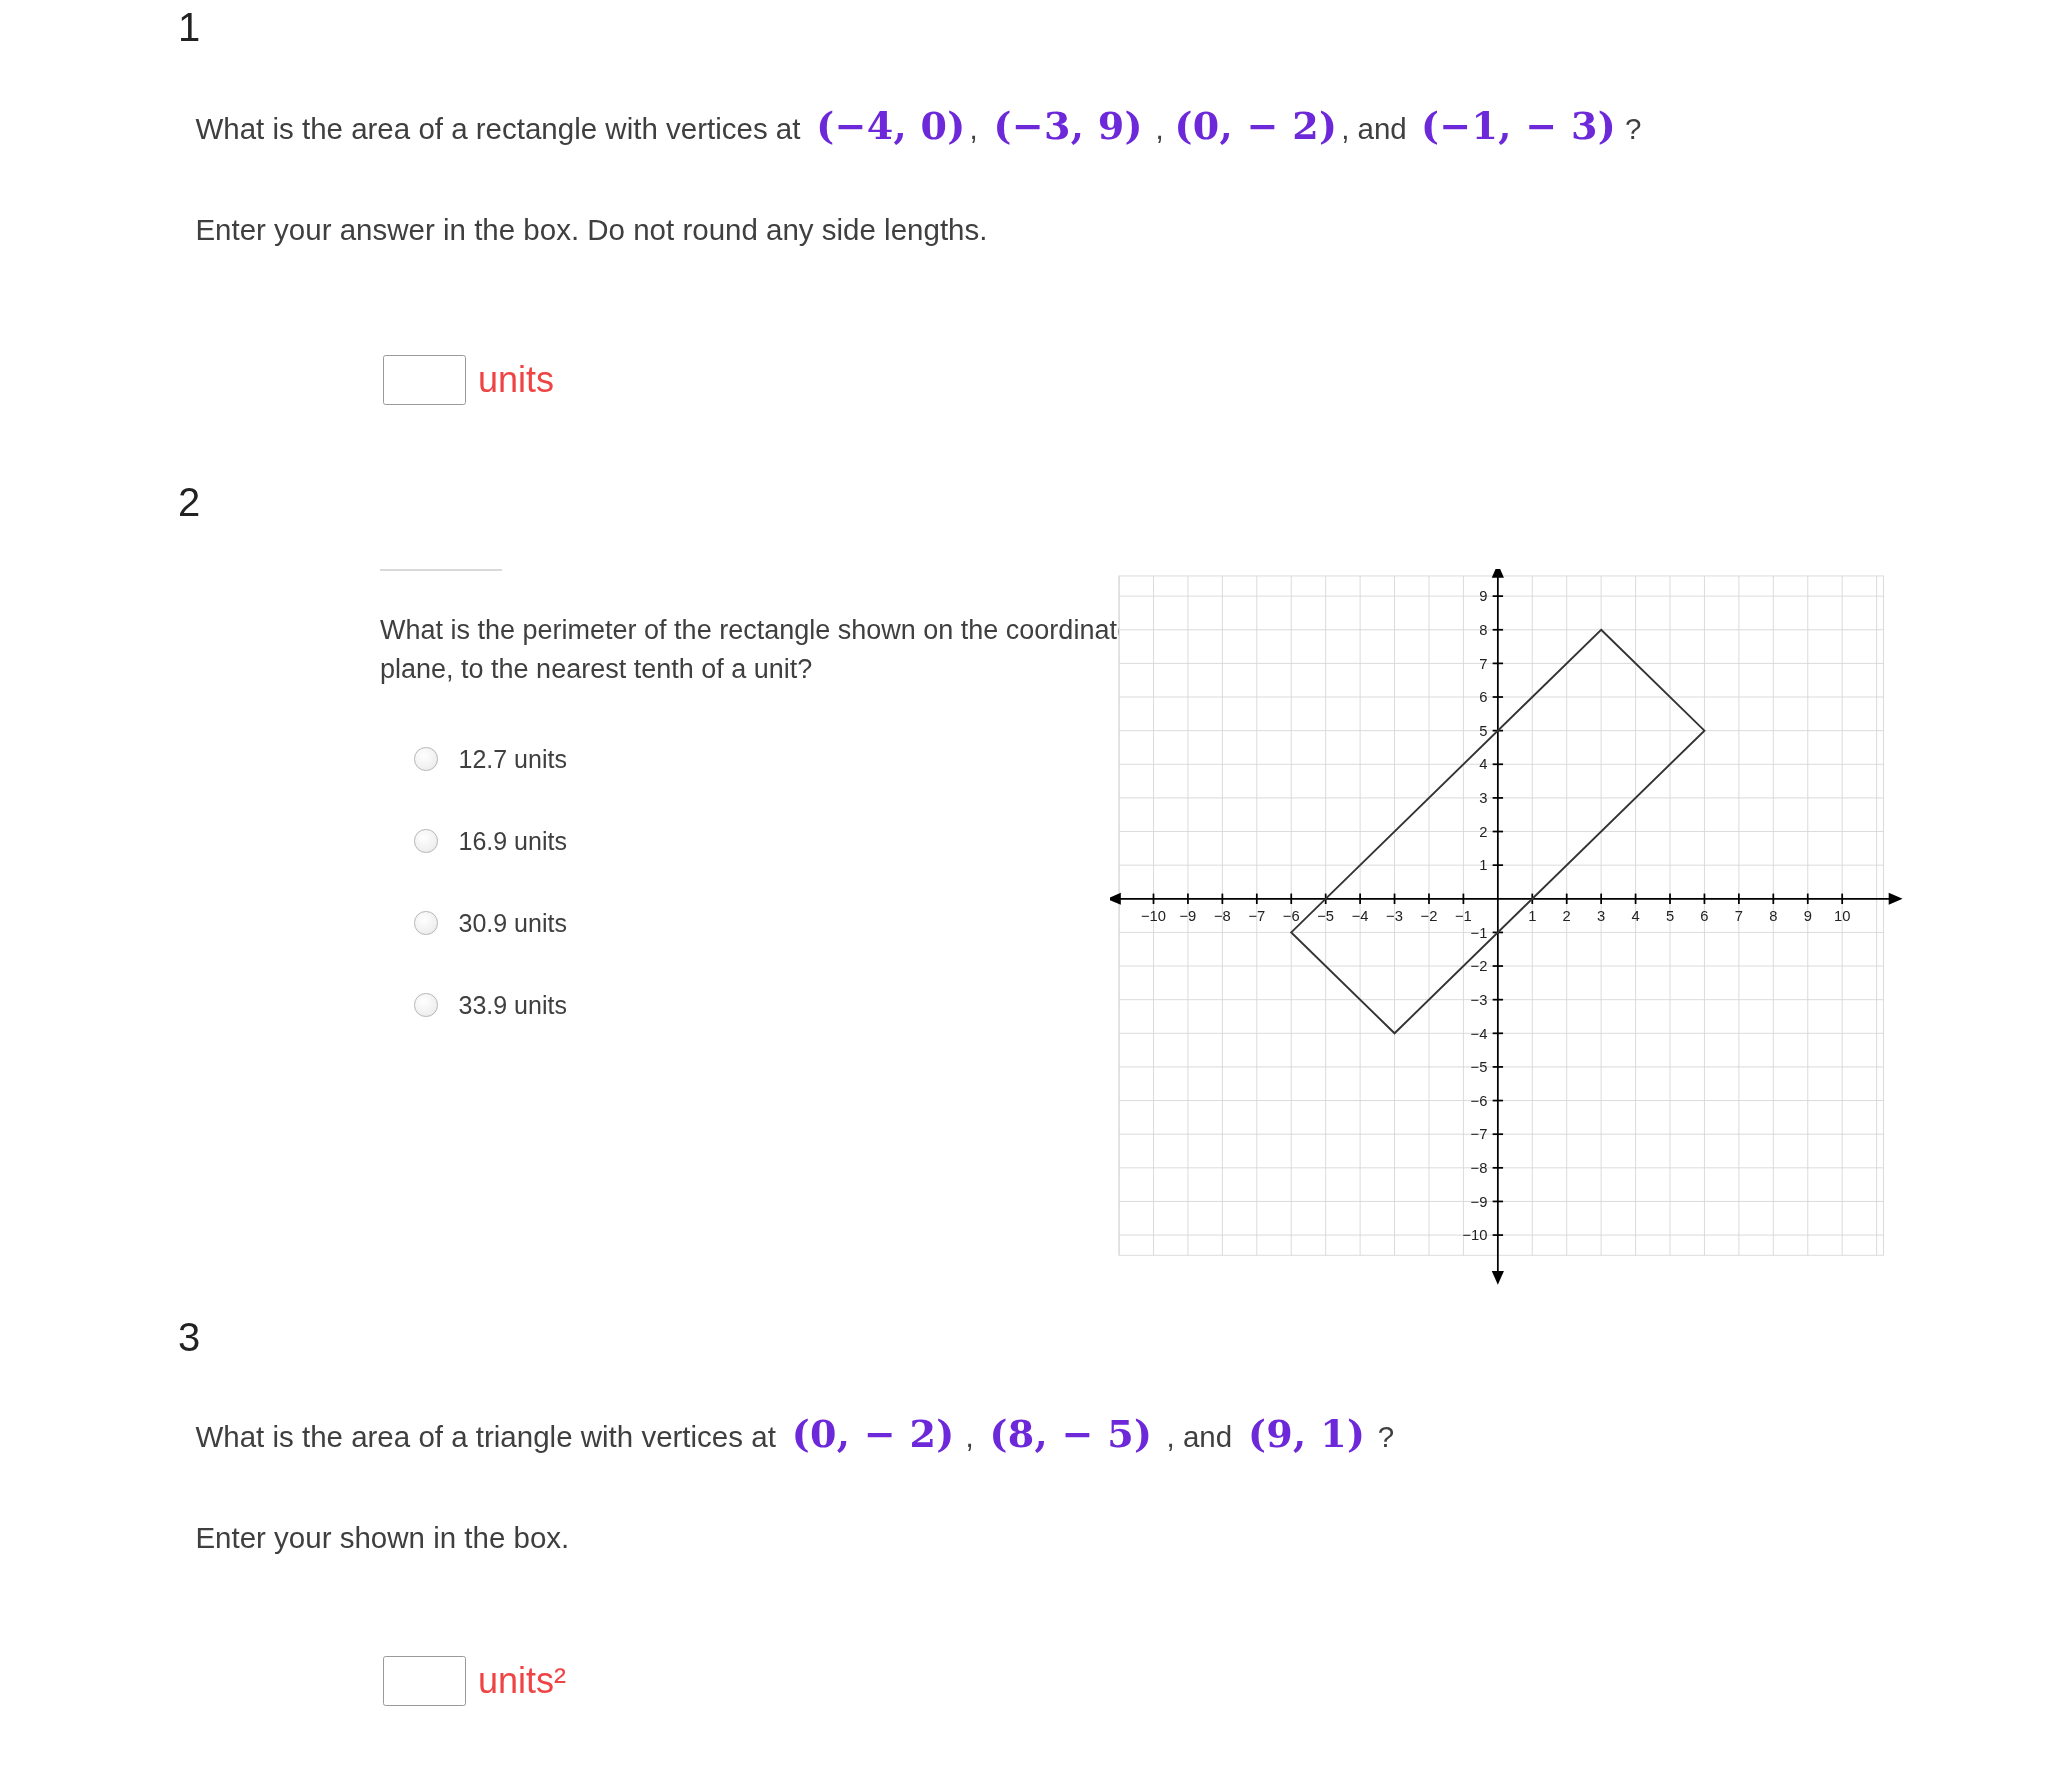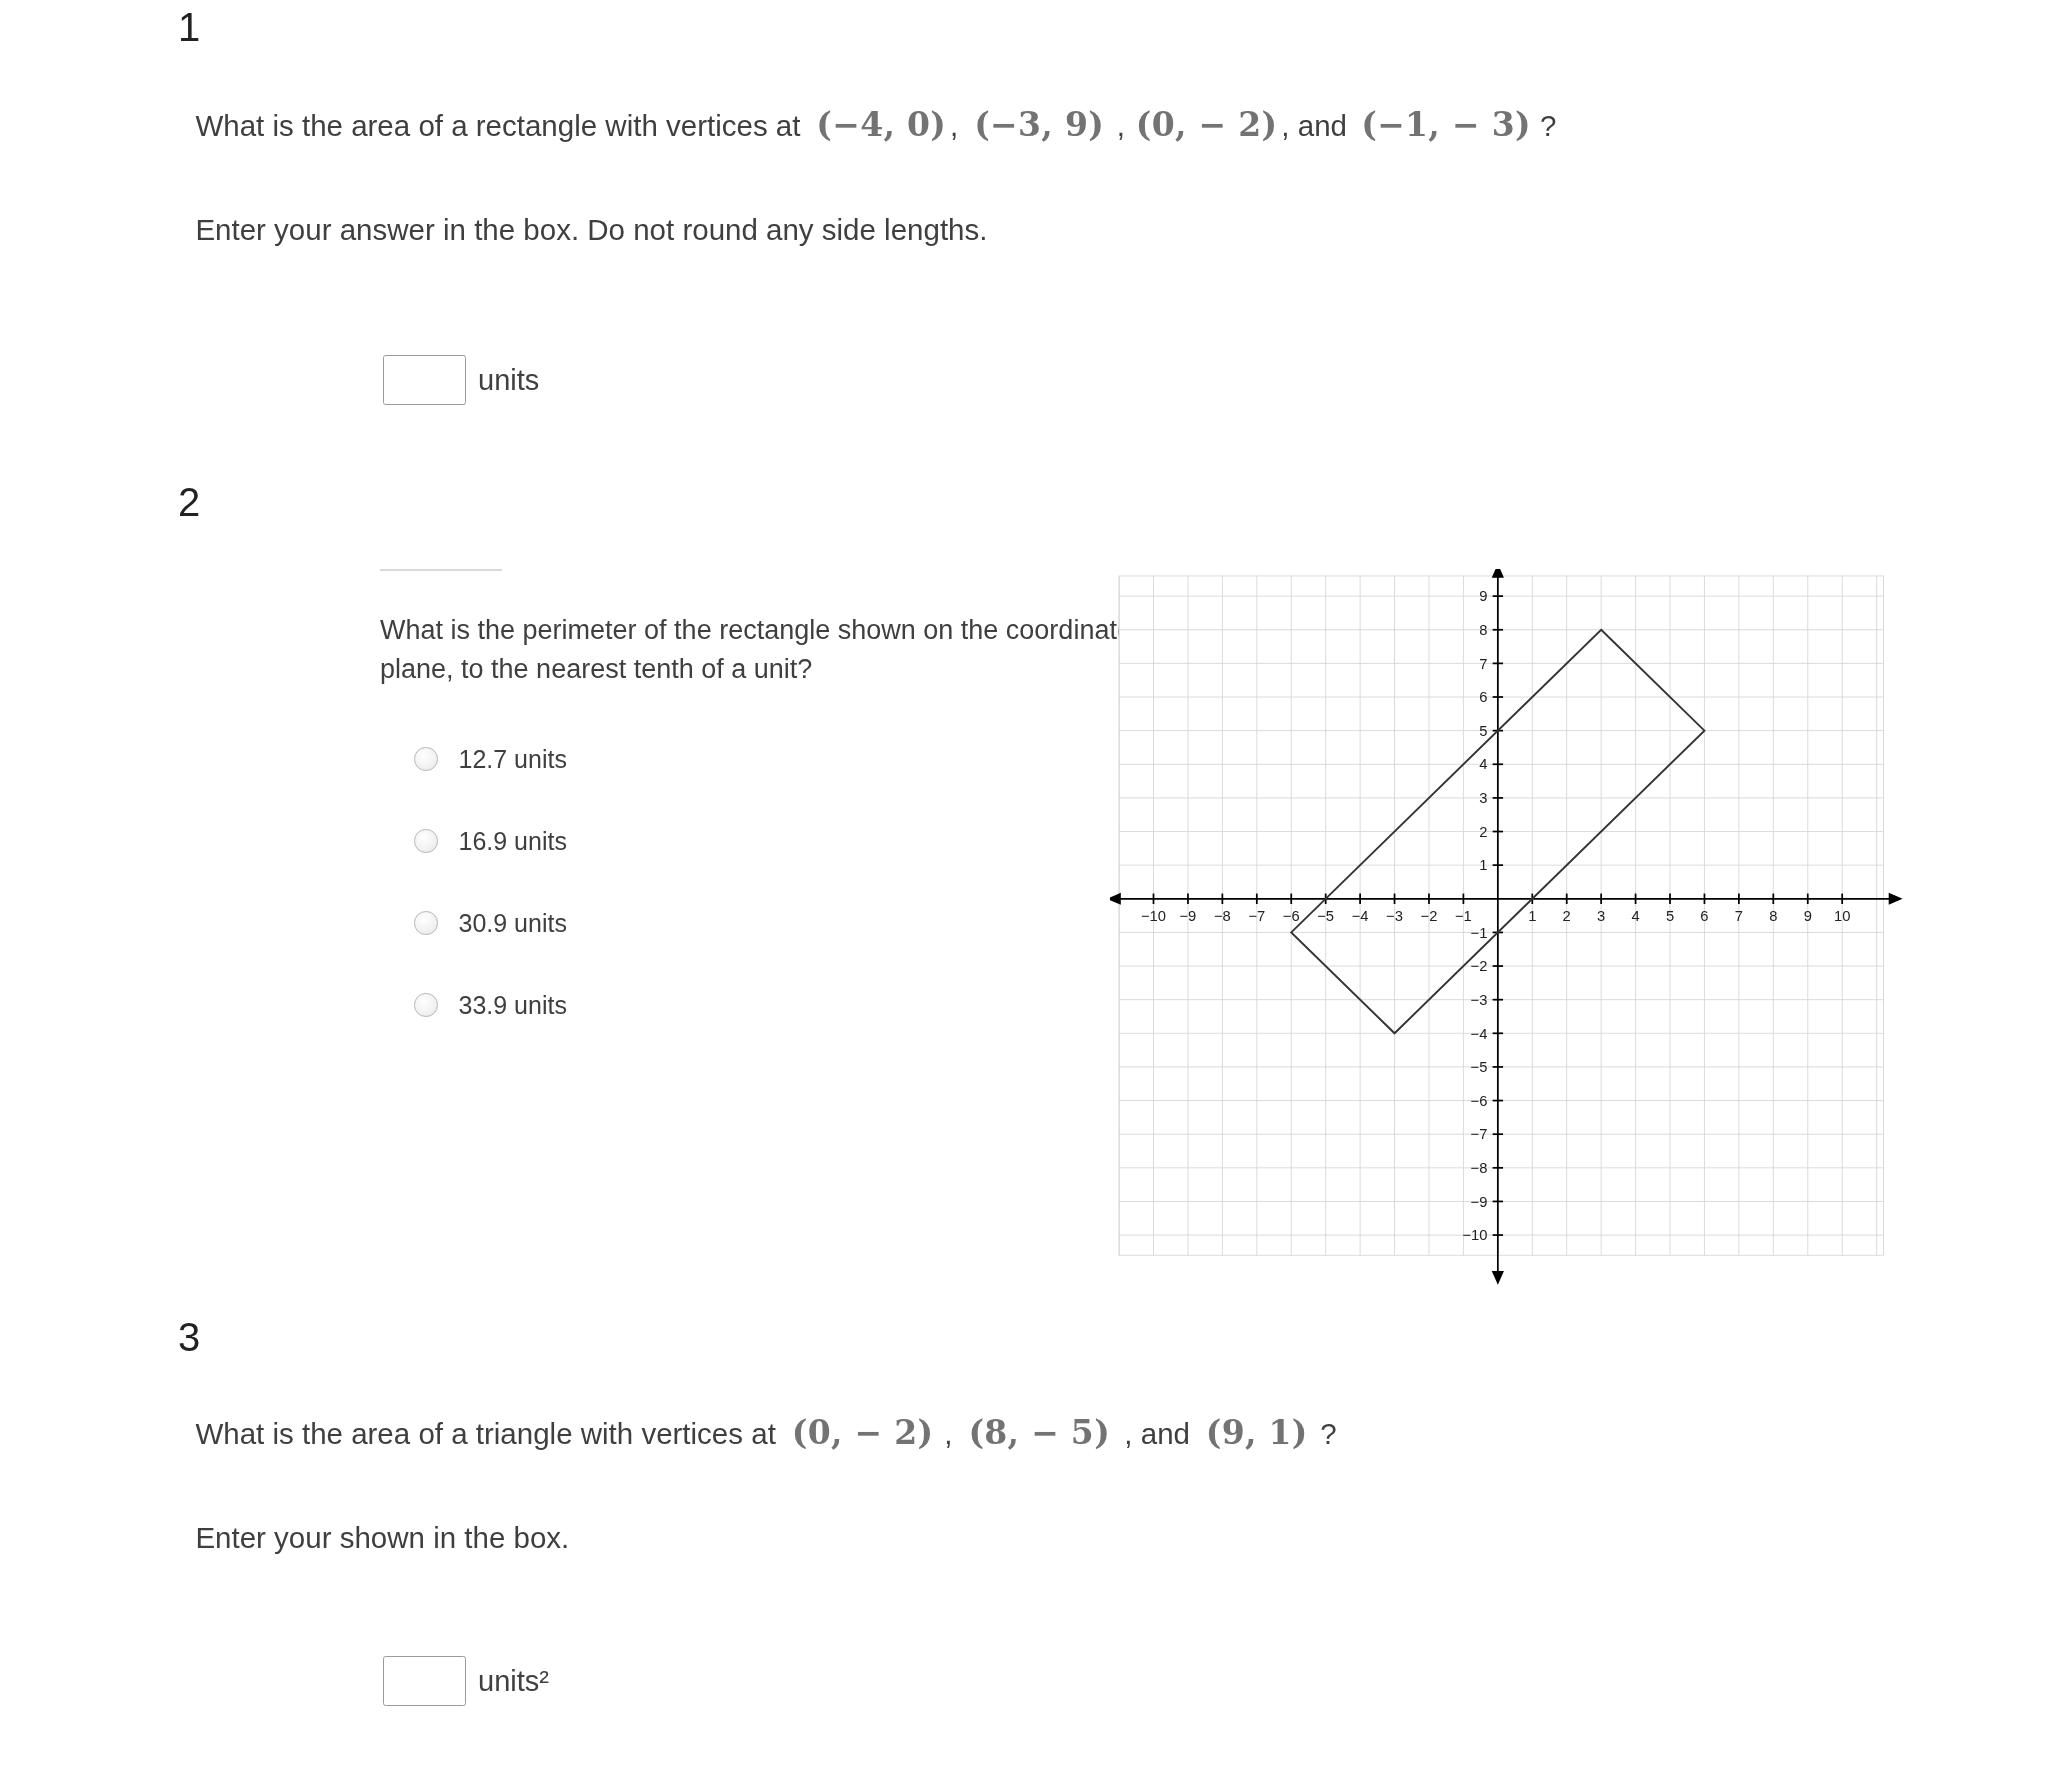--- a/index.html
+++ b/index.html
@@ -32,43 +32,43 @@
 
   
   .q-text {
     font-size: 29.5px;
     color: #3f3f3f;
     line-height: 1.55;
     text-align: center;
   }
   .math {
     font-family: "DejaVu Serif", serif;
-    font-size: 33px;
-    color: #737373;
+    font-size: 38px;
+    color: #6d28d9;
     font-weight: 700;
     letter-spacing: 0.3px;
   }
 
   
   .answer-row {
     display: flex;
     align-items: center;
     gap: 12px;
   }
   .answer-box {
     width: 83px;
     height: 50px;
     border: 1.7px solid #9a9a9a;
     background: #fff;
     border-radius: 2.6px;
     box-sizing: border-box;
   }
   .answer-units {
-    font-size: 29px;
-    color: #404040;
+    font-size: 36px;
+    color: #ef4444;
   }
 
   
   #sec1 { position: absolute; left: 178px; top: 7px; width: 1825px; }
   #sec1 .num { position: absolute; left: 0; top: 0; }
   #sec1 .line1 { position: absolute; left: 17.4px; top: 96px; white-space: nowrap; }
   #sec1 .line2 { position: absolute; left: 17.4px; top: 200px; white-space: nowrap; }
   #sec1 .ansrow { position: absolute; left: 205px; top: 348px; }
 
   

